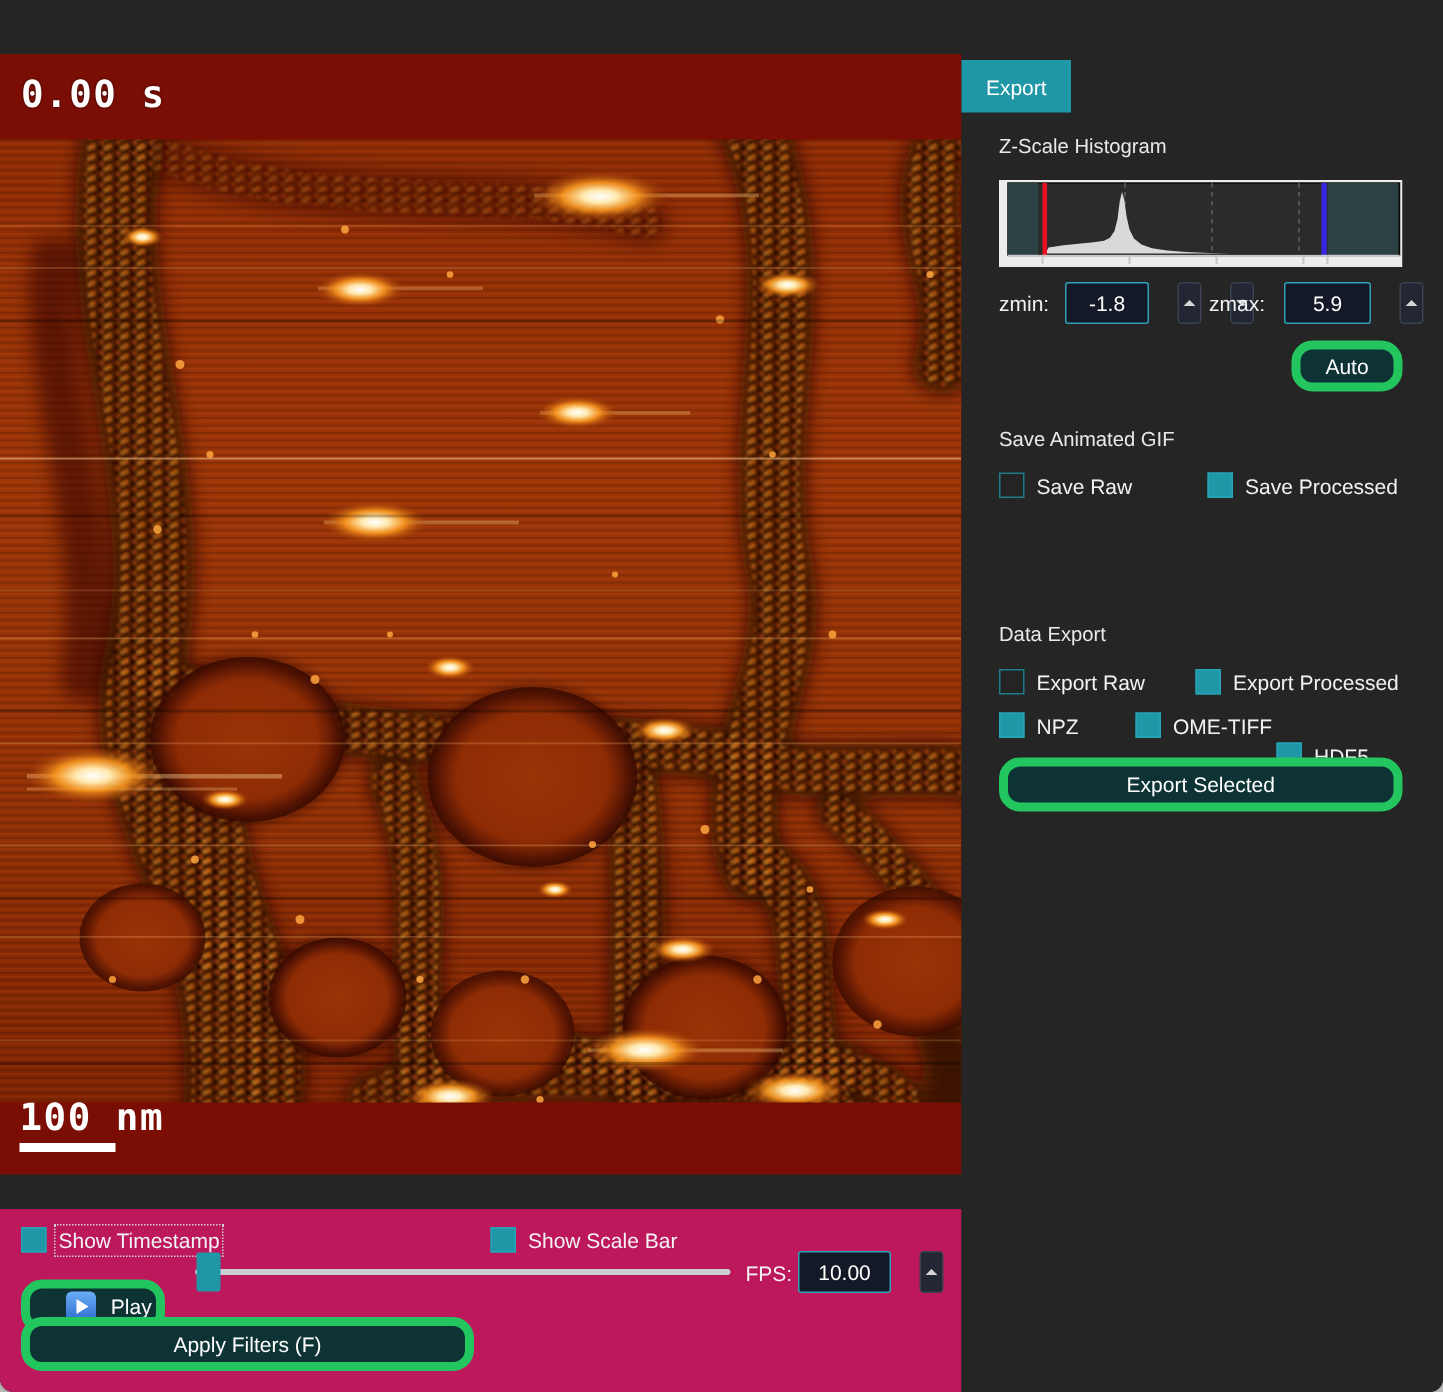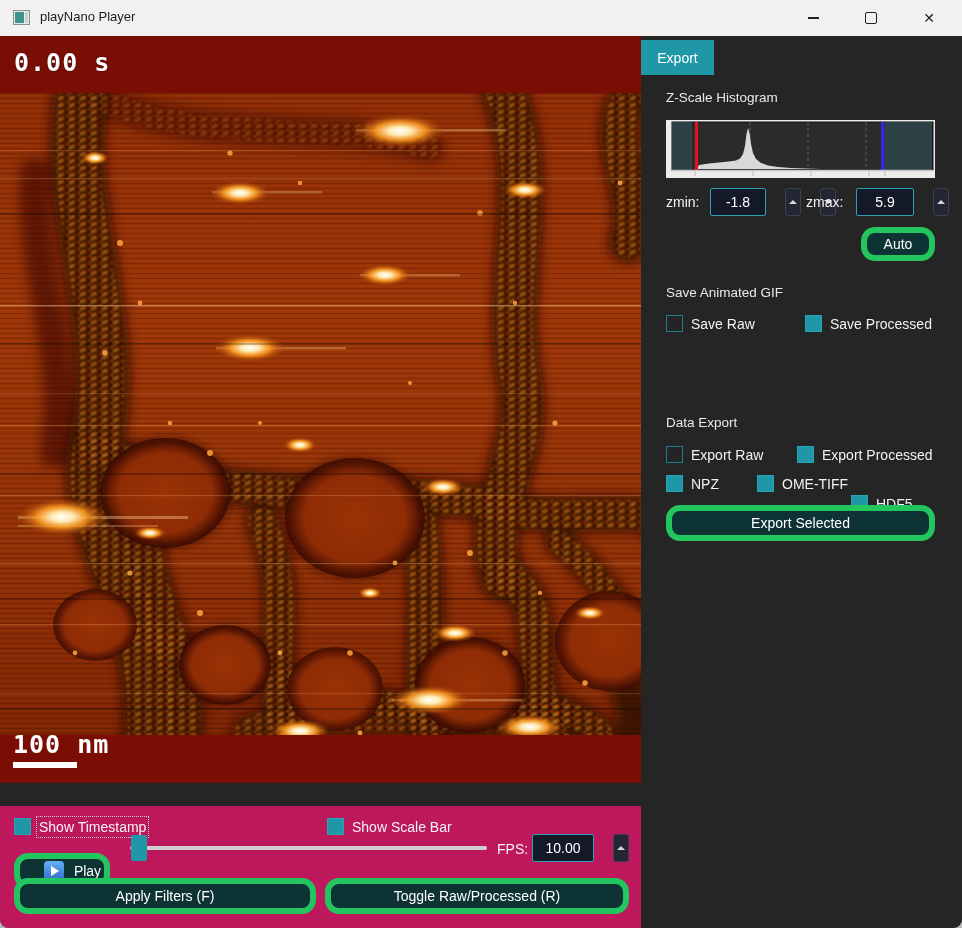--- a/index.html
+++ b/index.html
@@ -53,36 +53,20 @@
   #right-panel{position:absolute;left:641px;top:36px;width:321px;height:892px;background:#252525;}
   #export-tab{position:absolute;left:0;top:4px;width:73px;height:35px;background:#2097a7;color:#fff;
               font-size:14px;display:flex;align-items:center;justify-content:center;}
   #histogram{position:absolute;left:25px;top:84px;width:269px;height:58px;}
 </style>
 </head>
 <body>
 
 <div id="window">
 
-  <div id="titlebar">
-    <div id="app-icon">
-        <span class="ico-l"></span>
-        <span class="ico-r"></span>
-      </div>
-    <div id="title-text">playNano Player</div>
-    <div class="win-btn" style="left:790px;">
-        <span class="glyph-min"></span>
-      </div>
-    <div class="win-btn" style="left:848px;">
-        <span class="glyph-max"></span>
-      </div>
-    <div class="win-btn" style="left:906px;">
-        <span class="glyph-close">✕</span>
-      </div>
-  </div>
 
   <div id="viewer">
     <svg id="afm-image" width="641" height="642" viewBox="0 0 641 642">
       <defs>
         <linearGradient id="bg" x1="0" y1="0" x2="0" y2="1">
           <stop offset="0" stop-color="#8f2c05"></stop>
             <stop offset="0.35" stop-color="#9c3507"></stop>
           <stop offset="0.7" stop-color="#913006"></stop>
             <stop offset="1" stop-color="#7f2403"></stop>
         </linearGradient>
@@ -276,21 +260,20 @@
   <div class="spin" style="left:532px;top:834px;">
     <div class="spin-val" style="width:62px;">10.00</div>
     <div class="spin-btn">
         <span class="arr up"></span>
       </div>
     <div class="spin-btn">
         <span class="arr down"></span>
       </div>
   </div>
   <div class="btn" style="left:14px;top:878px;width:302px;height:36px;">Apply Filters (F)</div>
-  <div class="btn" style="left:325px;top:878px;width:304px;height:36px;">Toggle Raw/Processed (R)</div>
 
   <div id="right-panel">
     <div id="export-tab">Export</div>
 
     <div class="hdr" style="left:25px;top:54px;">Z-Scale Histogram</div>
     <svg id="histogram" width="269" height="58" viewBox="0 0 269 58">
       <rect width="269" height="58" fill="#ececec"></rect>
       <rect x="6" y="2" width="261" height="48" fill="#2b2b2b" stroke="#0a0a0a"></rect>
       <rect x="6" y="2" width="20" height="48" fill="#2b4144"></rect>
       <rect x="219" y="2" width="47" height="48" fill="#2b4144"></rect>

